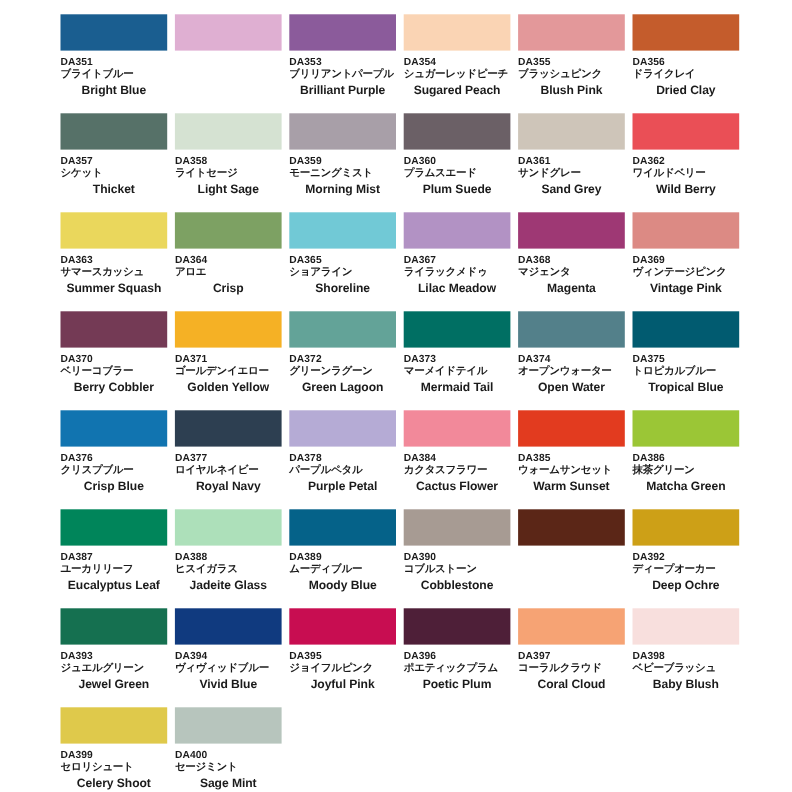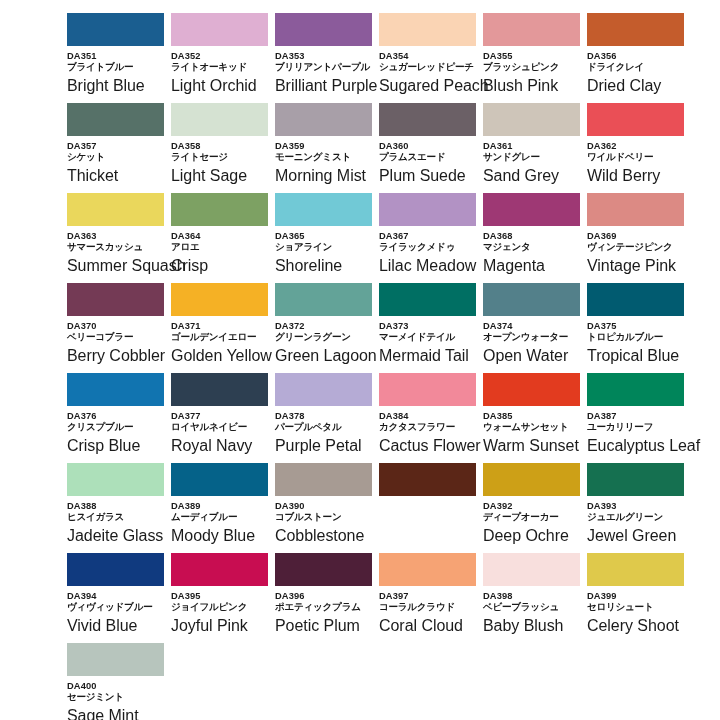--- a/index.html
+++ b/index.html
@@ -15,21 +15,21 @@
     font-family: "Liberation Sans", "DejaVu Sans", sans-serif;
     color: #1b1b1b;
     -webkit-font-smoothing: antialiased;
   }
 
   #chart-sheet {
     position: relative;
     width: 720px;
     height: 599px;
     box-sizing: border-box;
-    padding: 13px 0 0 12px;
+    padding: 13px 0 0 0;
   }
 
   .swatch-grid {
     display: grid;
     grid-template-columns: repeat(6, 97px);
     column-gap: 7px;
     row-gap: 0;
     margin-left: 55px;
   }
 
@@ -63,51 +63,47 @@
     color: #1b1b1b;
     white-space: nowrap;
   }
 
   .swatch-name-ja {
     font-size: 9.6px;
     font-weight: bold;
     letter-spacing: -0.3px;
     color: #1b1b1b;
     white-space: nowrap;
-    font-family: Liberation Mono, monospace;
+    font-family: Liberation Serif, serif;
   }
 
   .swatch-name-en {
-    font-size: 16px;
-    font-weight: normal;
+    font-size: 11px;
+    font-weight: bold;
     letter-spacing: -0.05px;
     color: #1b1b1b;
     white-space: nowrap;
+    text-align: center;
   }
 </style>
 </head>
 <body style="background: rgb(255, 255, 255); color: rgb(27, 27, 27);">
 
 <div id="chart-sheet">
   <div class="swatch-grid">
       <div class="swatch-cell">
         <div class="swatch-chip" style="background-color: rgb(26, 94, 144);"></div>
         <div class="swatch-labels">
           <div class="swatch-code">DA351</div>
           <div class="swatch-name-ja">ブライトブルー</div>
           <div class="swatch-name-en">Bright Blue</div>
         </div>
       </div>
       <div class="swatch-cell">
         <div class="swatch-chip" style="background-color: rgb(223, 175, 210);"></div>
-        <div class="swatch-labels">
-          <div class="swatch-code">DA352</div>
-          <div class="swatch-name-ja">ライトオーキッド</div>
-          <div class="swatch-name-en">Light Orchid</div>
-        </div>
       </div>
       <div class="swatch-cell">
         <div class="swatch-chip" style="background-color: rgb(139, 91, 155);"></div>
         <div class="swatch-labels">
           <div class="swatch-code">DA353</div>
           <div class="swatch-name-ja">ブリリアントパープル</div>
           <div class="swatch-name-en">Brilliant Purple</div>
         </div>
       </div>
       <div class="swatch-cell">
@@ -309,20 +305,28 @@
           <div class="swatch-name-ja">カクタスフラワー</div>
           <div class="swatch-name-en">Cactus Flower</div>
         </div>
       </div>
       <div class="swatch-cell">
         <div class="swatch-chip" style="background-color: rgb(226, 59, 31);"></div>
         <div class="swatch-labels">
           <div class="swatch-code">DA385</div>
           <div class="swatch-name-ja">ウォームサンセット</div>
           <div class="swatch-name-en">Warm Sunset</div>
+        </div>
+      </div>
+      <div class="swatch-cell">
+        <div class="swatch-chip" style="background-color: rgb(155, 198, 54);"></div>
+        <div class="swatch-labels">
+          <div class="swatch-code">DA386</div>
+          <div class="swatch-name-ja">抹茶グリーン</div>
+          <div class="swatch-name-en">Matcha Green</div>
         </div>
       </div>
       <div class="swatch-cell">
         <div class="swatch-chip" style="background-color: rgb(0, 133, 90);"></div>
         <div class="swatch-labels">
           <div class="swatch-code">DA387</div>
           <div class="swatch-name-ja">ユーカリリーフ</div>
           <div class="swatch-name-en">Eucalyptus Leaf</div>
         </div>
       </div>

